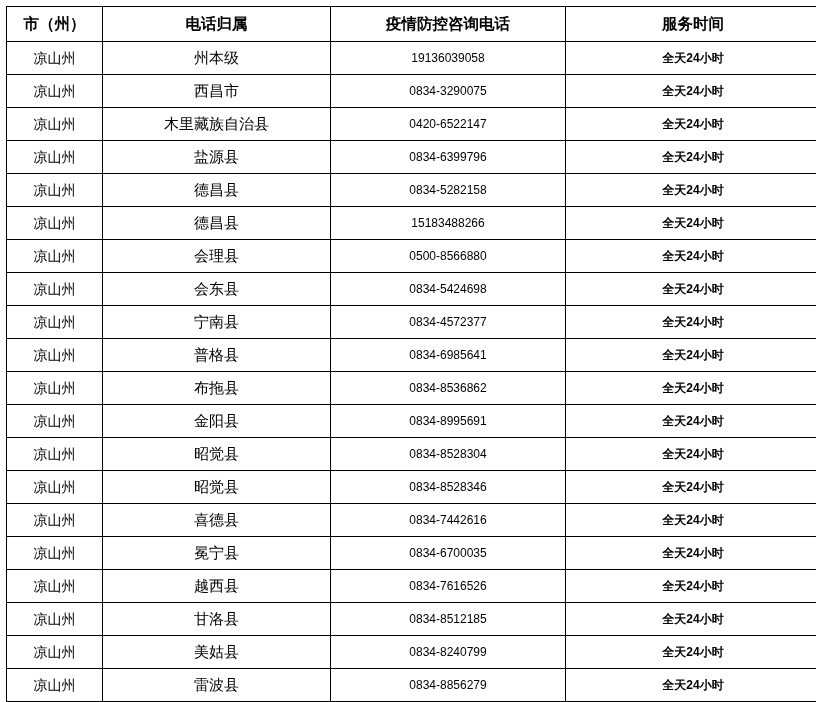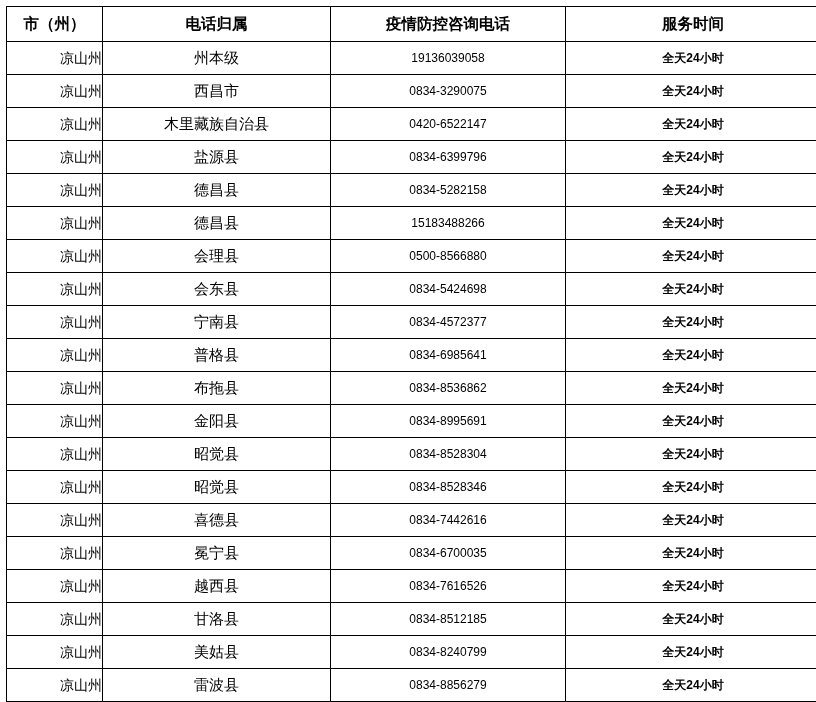--- a/index.html
+++ b/index.html
@@ -41,21 +41,20 @@
     white-space: nowrap;
   }
   table.phone-table thead th {
     font-weight: bold;
     font-size: 15.5px;
     height: 34px;
     line-height: 34px;
   }
   table.phone-table tbody td.col-region {
     font-size: 14px;
-    text-align: right;
   }
   table.phone-table tbody td.col-area {
     font-size: 15px;
   }
   table.phone-table tbody td.col-phone {
     font-size: 12px;
   }
   table.phone-table tbody td.col-hours {
     font-weight: bold;
     font-size: 12px;

